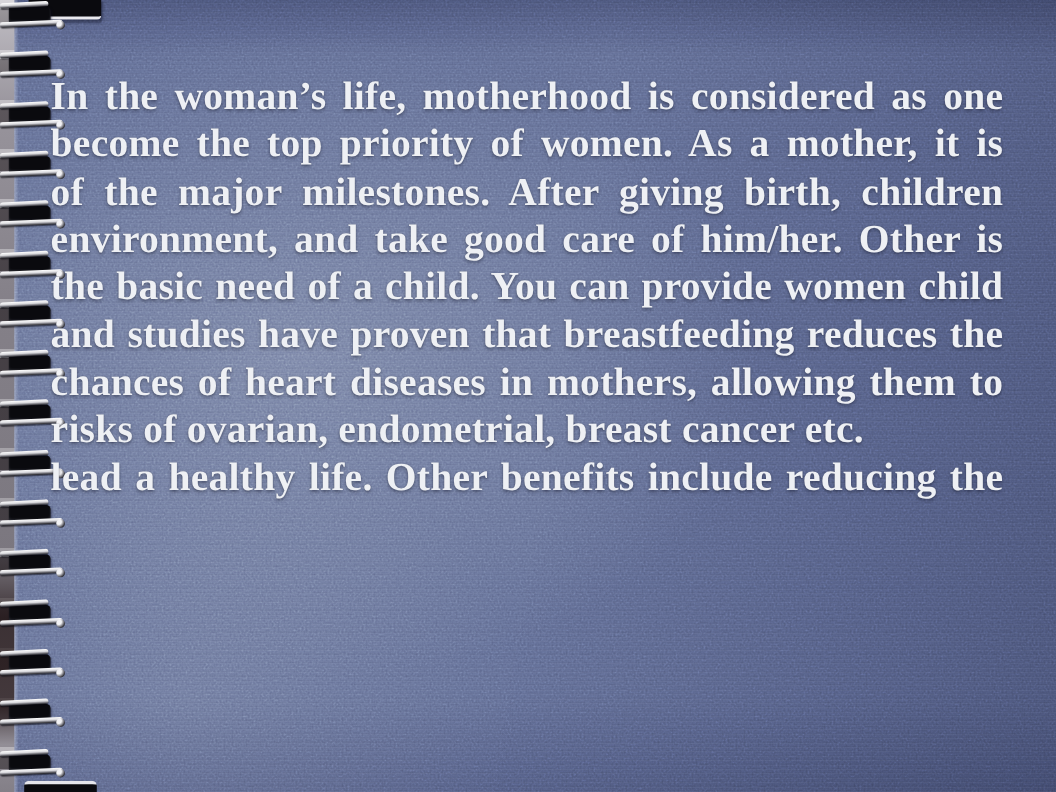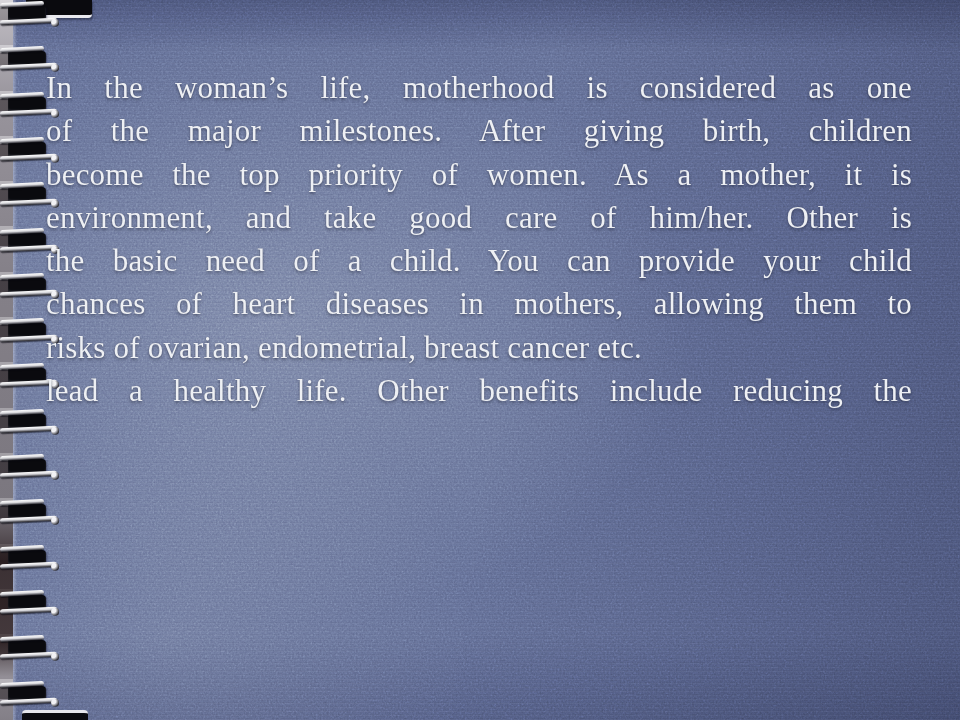--- a/index.html
+++ b/index.html
@@ -72,24 +72,25 @@
     box-shadow:1px 2px 2px rgba(10,12,30,0.4);
   }
   .bottom-notch{
     position:absolute;left:22px;top:710px;width:66px;height:10px;
     background:#0a0a0e;border-radius:4px 4px 0 0;
     border-top:3px solid #e6e6eb;
   }
   
   .text-block{
     position:absolute;left:46px;top:66px;width:866px;
-    font-size:31px;line-height:43.3px;
+    font-size:36px;line-height:43.3px;
     color:var(--text-color,#eef0f4);
     text-shadow:0 2px 3px rgba(10,12,30,0.38), 0 0 1px rgba(10,12,30,0.3);
     letter-spacing:0.2px;
+    font-weight:bold;
   }
   .text-line{
     text-align:justify;
     -moz-text-align-last:justify;
     text-align-last:justify;
     white-space:normal;
   }
   .text-line.last{
     -moz-text-align-last:left;
     text-align-last:left;
@@ -194,21 +195,22 @@
       </div>
       <div class="ring" style="top: 678.5px;">
         <span class="hole"></span>
         <span class="wire wire-top"></span>
         <span class="wire wire-bottom"></span>
       </div>
     </div>
 
   <div class="text-block">
     <div class="text-line">In the woman’s life, motherhood is considered as one</div>
+    <div class="text-line">become the top priority of women. As a mother, it is</div>
     <div class="text-line">of the major milestones. After giving birth, children</div>
-    <div class="text-line">become the top priority of women. As a mother, it is</div>
     <div class="text-line">environment, and take good care of him/her. Other is</div>
-    <div class="text-line">the basic need of a child. You can provide your child</div>
+    <div class="text-line">the basic need of a child. You can provide women child</div>
+    <div class="text-line">and studies have proven that breastfeeding reduces the</div>
     <div class="text-line">chances of heart diseases in mothers, allowing them to</div>
     <div class="text-line last">risks of ovarian, endometrial, breast cancer etc.</div>
     <div class="text-line">lead a healthy life. Other benefits include reducing the</div>
   </div>
 </div>
 
 </body></html>

